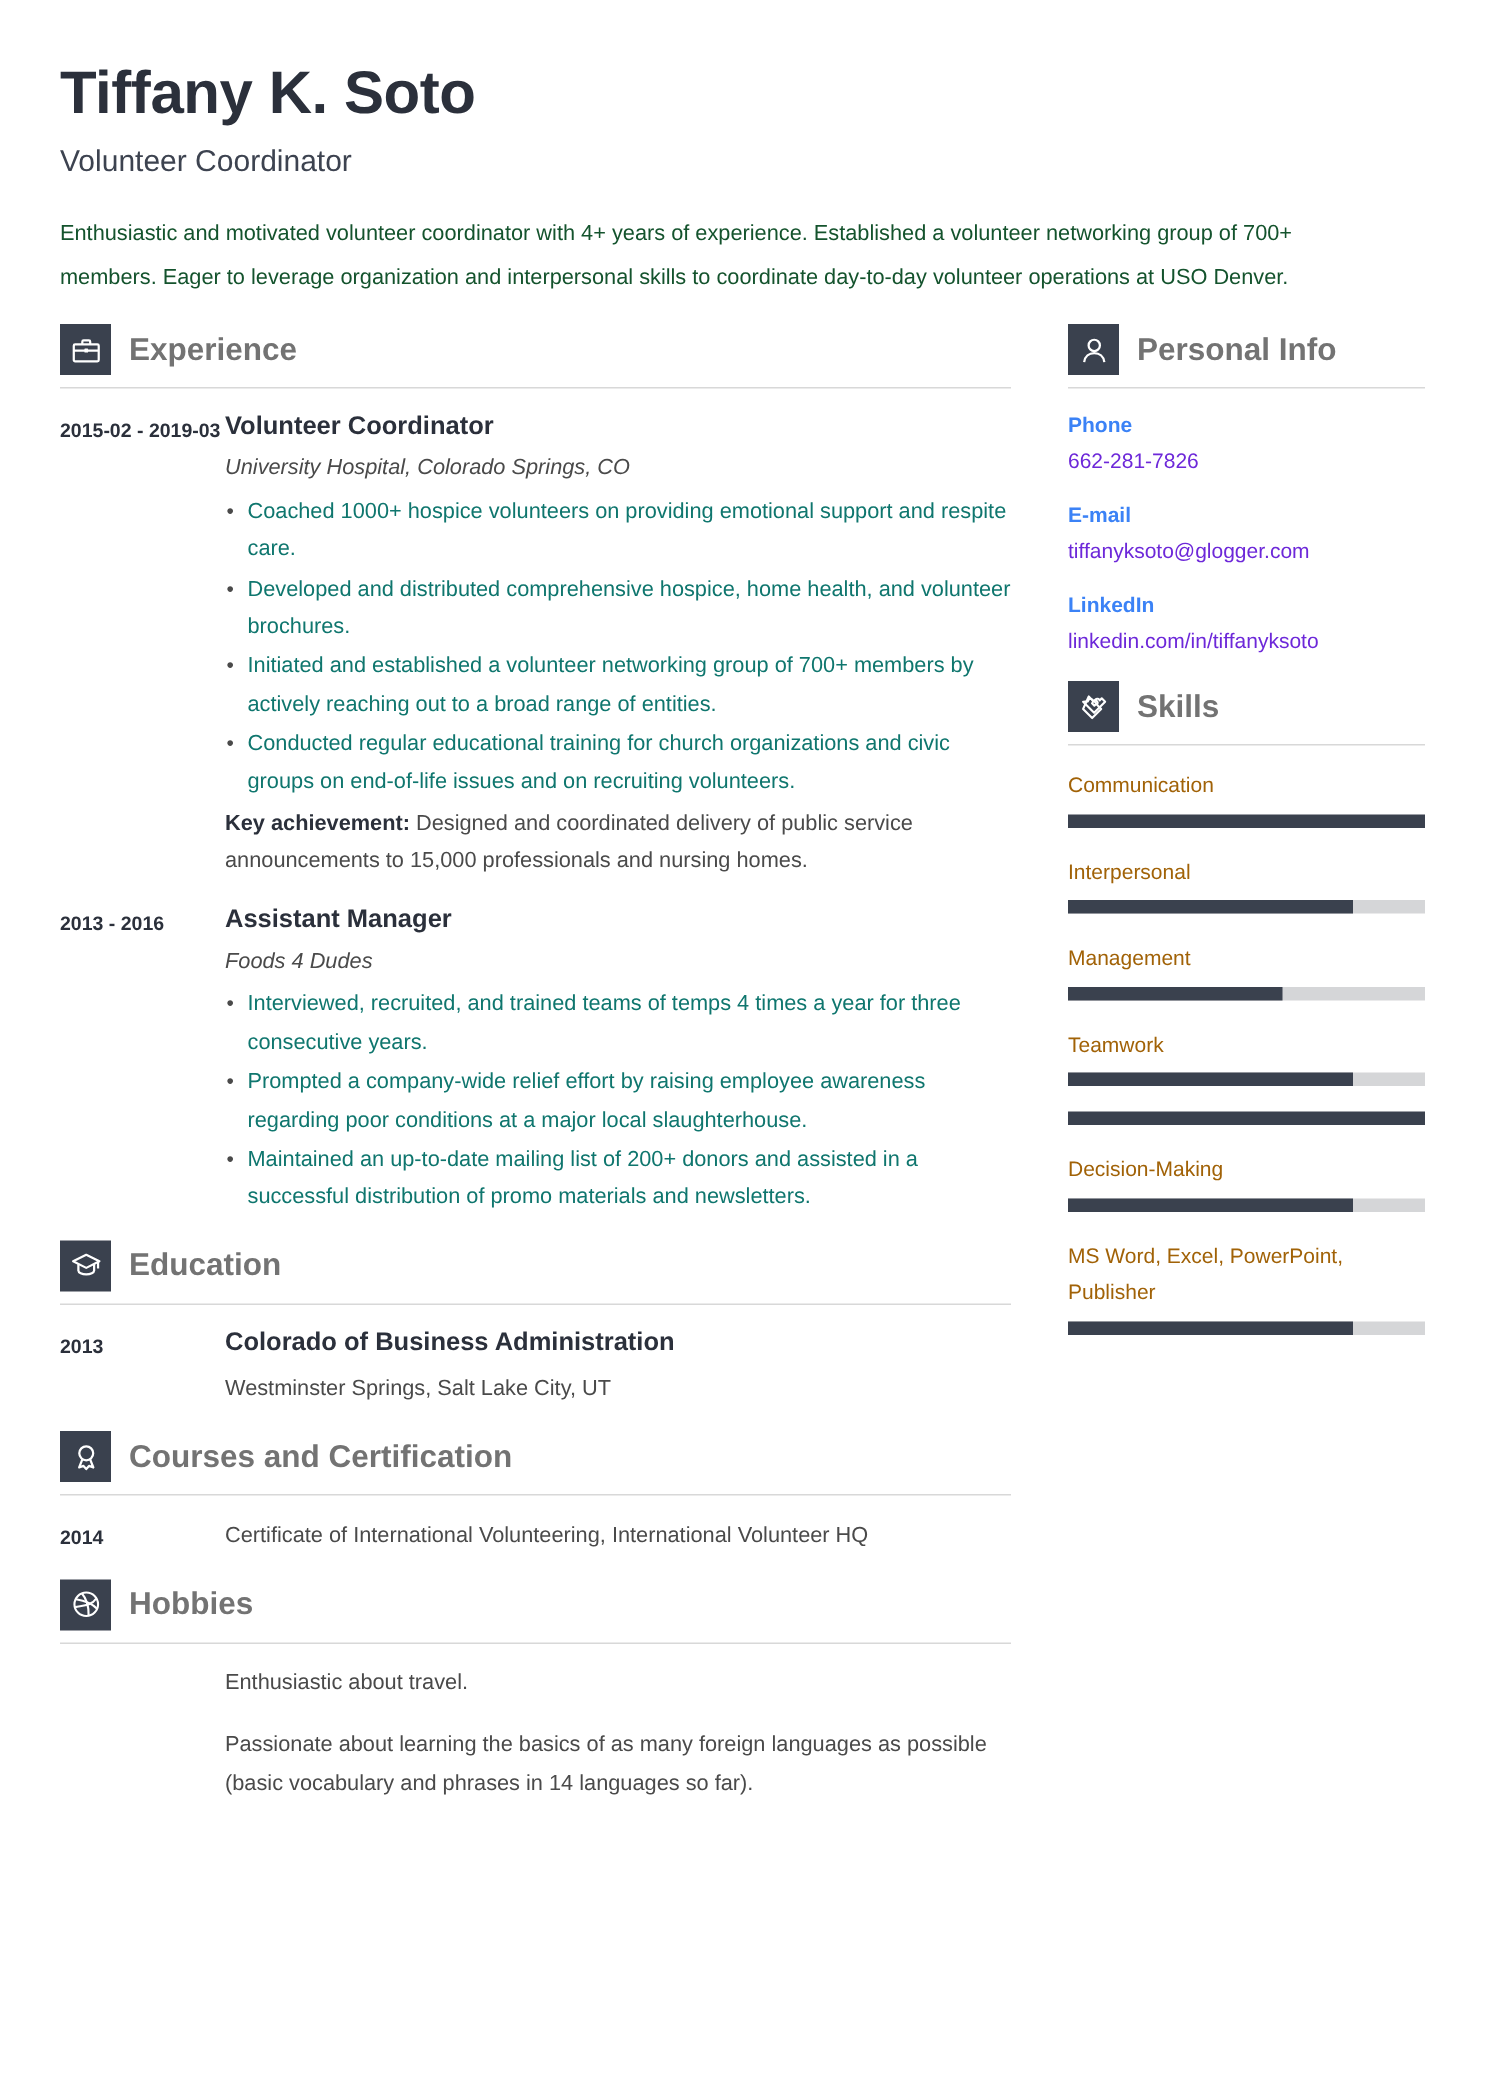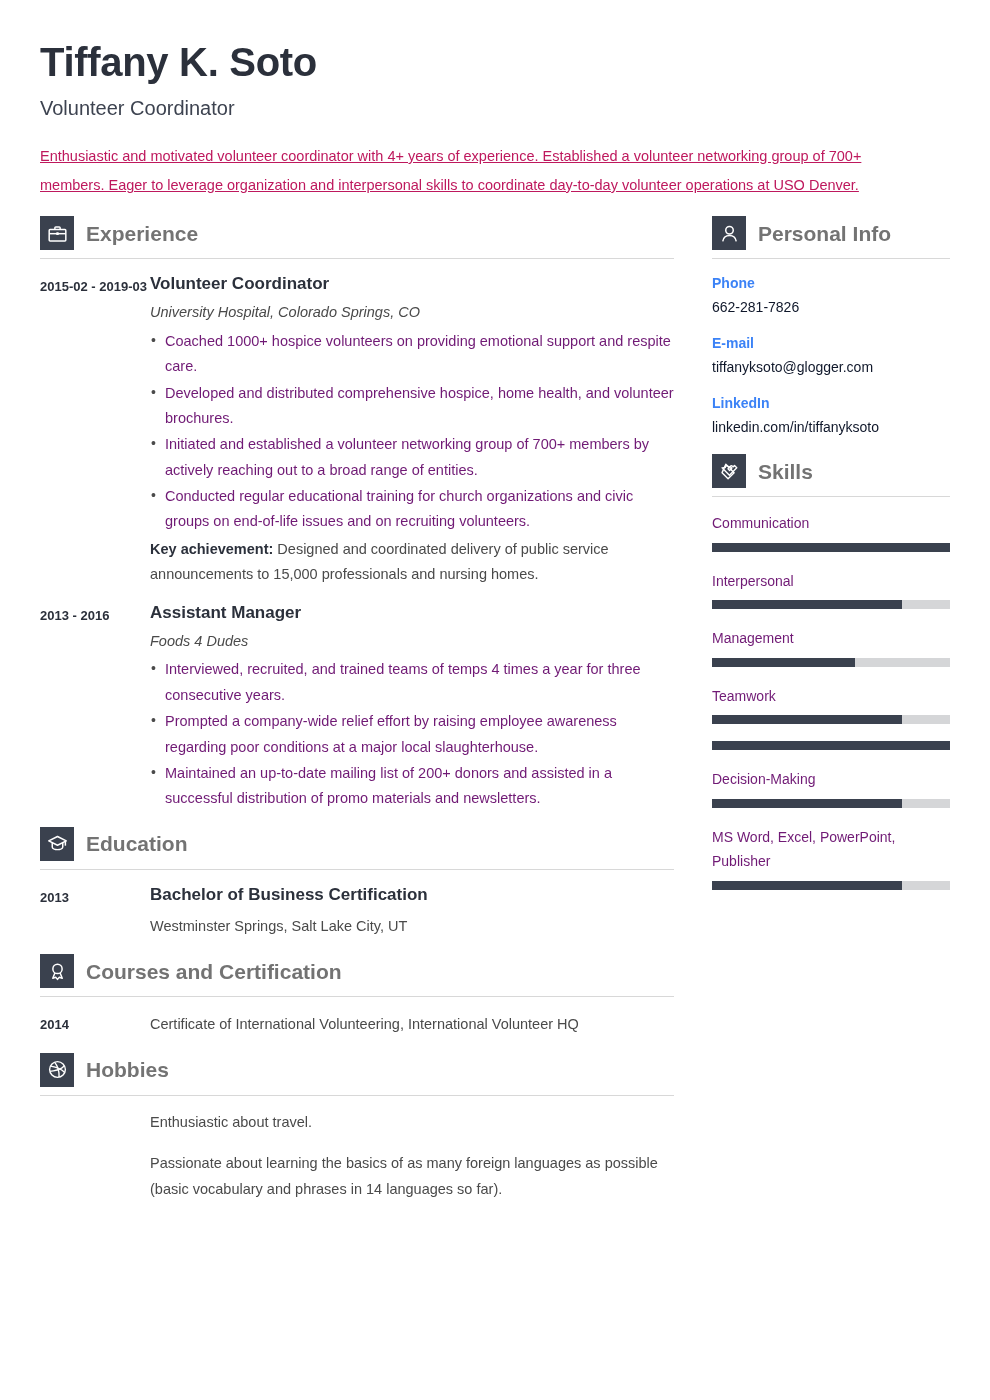--- a/index.html
+++ b/index.html
@@ -36,23 +36,22 @@
     font-size: 20px;
     font-weight: normal;
     color: #3d4350;
     line-height: 1.2;
     margin-bottom: 22px;
   }
 
   .summary {
     font-size: 14.5px;
     line-height: 2.0;
-    color: #be185d;
+    color: #14532d;
     max-width: 872px;
-    text-decoration: underline;
   }
 
   
   .body-cols {
     display: flex;
     align-items: flex-start;
     gap: 38px;
     margin-top: 16px;
   }
 
@@ -139,21 +138,21 @@
     list-style: none;
     margin: 0;
     padding: 0;
   }
 
   ul.bullets li {
     position: relative;
     padding-left: 15px;
     font-size: 14.5px;
     line-height: 1.75;
-    color: #701a75;
+    color: #0f766e;
     margin-bottom: 1px;
   }
 
   ul.bullets li::before {
     content: "\2022";
     position: absolute;
     left: 1px;
     top: -1px;
     font-size: 14px;
     color: #4a4a4a;
@@ -182,32 +181,32 @@
   .info-label {
     font-size: 14px;
     font-weight: bold;
     color: #3b82f6;
     line-height: 1.5;
     margin-bottom: 3px;
   }
 
   .info-value {
     font-size: 14px;
-    color: #0f172a;
+    color: #6d28d9;
     line-height: 1.5;
     margin-bottom: 15px;
     word-break: break-word;
   }
   .info-value:last-child { margin-bottom: 0; }
 
   .skill { margin-bottom: 17px; }
 
   .skill-name {
     font-size: 14px;
-    color: #701a75;
+    color: #a16207;
     line-height: 1.75;
     margin-bottom: 7px;
   }
 
   .skill-track {
     width: 100%;
     height: 9px;
     background: #d5d6d8;
     position: relative;
   }
@@ -286,21 +285,21 @@
               <line x1="21" y1="9.5" x2="21" y2="14.5"></line>
             </svg>
           </span>
           <span class="sec-title">Education</span>
         </div>
         <div class="sec-rule"></div>
 
         <div class="entry">
           <div class="entry-date">2013</div>
           <div class="entry-body">
-            <div class="entry-title">Bachelor of Business Certification</div>
+            <div class="entry-title">Colorado of Business Administration</div>
             <div class="entry-plain">Westminster Springs, Salt Lake City, UT</div>
           </div>
         </div>
       </div>
 
       <div class="section">
         <div class="section-head">
           <span class="sec-icon">
             <svg width="21" height="21" viewBox="0 0 24 24" fill="none" stroke="#ffffff" stroke-width="1.7" stroke-linejoin="round">
               <circle cx="12" cy="9" r="5.3"></circle>

